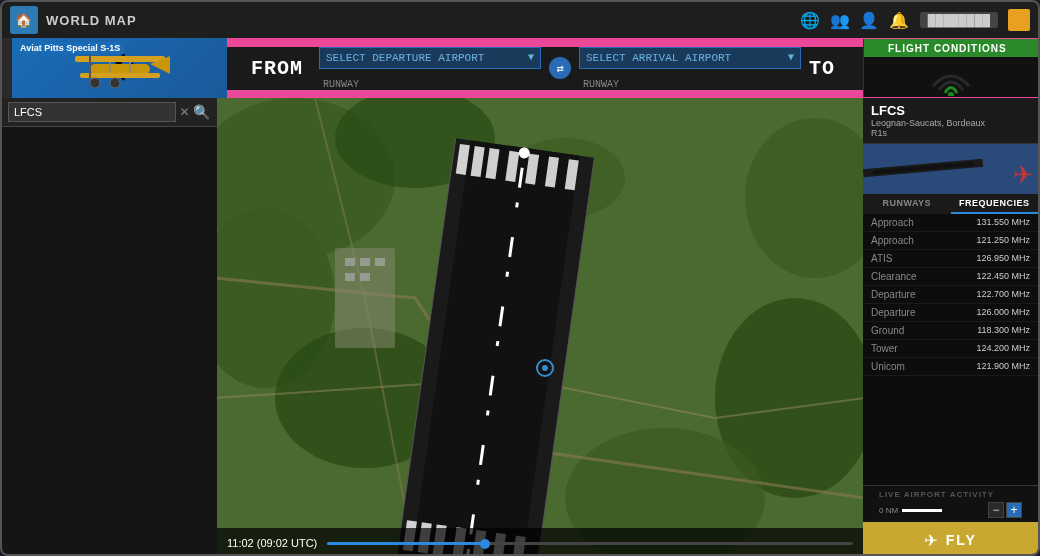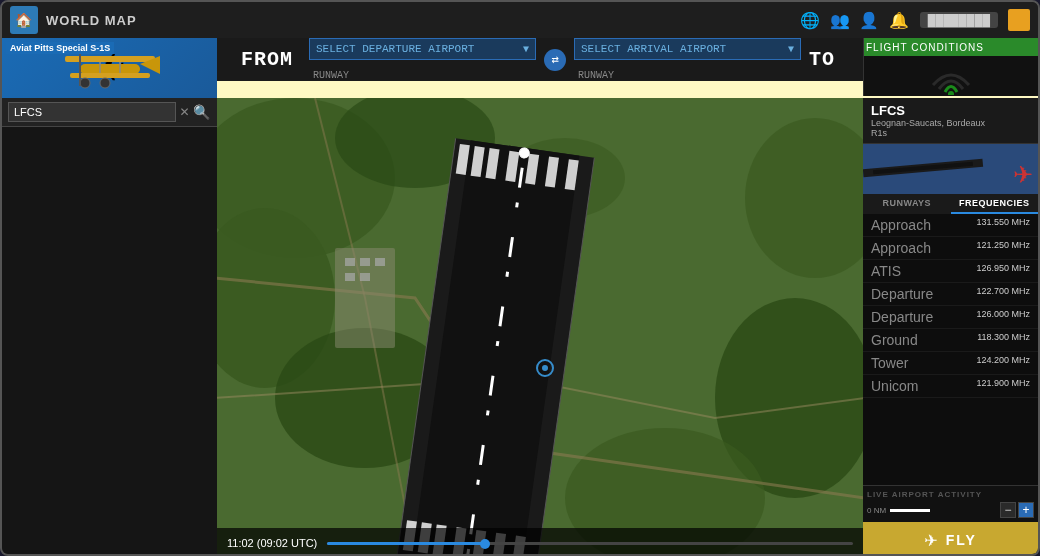--- a/index.html
+++ b/index.html
@@ -69,25 +69,26 @@
     }
     .top-bar-square {
       width: 22px; height: 22px;
       background: #e8a020;
       border-radius: 2px;
     }
 
     
     .header-nav {
       height: 60px;
-      background: #fef9c3;
-      display: flex;
-      align-items: flex-start;
+      background: #ec4899;
+      display: flex;
+      align-items: center;
       position: relative;
       z-index: 10;
+      margin-left: 10px;
     }
     .aircraft-image-area {
       width: 215px;
       height: 60px;
       background: linear-gradient(135deg, #1a6bb5 0%, #1a5a9a 100%);
       overflow: hidden;
       position: relative;
       display: flex;
       align-items: center;
       justify-content: center;
@@ -156,23 +157,23 @@
       background: #1a1a1a;
       border-left: 1px solid #333;
       display: flex;
       flex-direction: column;
       flex-shrink: 0;
     }
     .flight-conditions-header {
       background: #2a8a2a;
       color: white;
       font-size: 10px;
-      font-weight: normal;
+      font-weight: bold;
       letter-spacing: 1px;
-      padding: 3px 2px;
+      padding: 3px 24px;
       height: 18px;
       display: flex;
       align-items: center;
     }
     .flight-conditions-body {
       flex: 1;
       background: #111;
       display: flex;
       align-items: center;
       justify-content: center;
@@ -351,31 +352,31 @@
       background: #0d0d0d;
     }
     .freq-row {
       display: flex;
       justify-content: space-between;
       padding: 3px 8px;
       border-bottom: 1px solid #1a1a1a;
     }
     .freq-type {
       color: #888;
-      font-size: 14px;
+      font-size: 10px;
     }
     .freq-value {
       color: #ccc;
       font-size: 9px;
     }
 
     
     .live-activity {
       background: #111;
-      padding: 4px 4px;
+      padding: 4px 16px;
       border-top: 1px solid #333;
     }
     .live-activity-label {
       color: #555;
       font-size: 8px;
       font-weight: bold;
       letter-spacing: 1px;
       margin-bottom: 3px;
     }
     .live-activity-bar {
@@ -655,20 +656,24 @@
           </div>
           <div class="freq-row">
             <span class="freq-type">Approach</span>
             <span class="freq-value">121.250 MHz</span>
           </div>
           <div class="freq-row">
             <span class="freq-type">ATIS</span>
             <span class="freq-value">126.950 MHz</span>
           </div>
           <div class="freq-row">
+            <span class="freq-type">Clearance</span>
+            <span class="freq-value">122.450 MHz</span>
+          </div>
+          <div class="freq-row">
             <span class="freq-type">Departure</span>
             <span class="freq-value">122.700 MHz</span>
           </div>
           <div class="freq-row">
             <span class="freq-type">Departure</span>
             <span class="freq-value">126.000 MHz</span>
           </div>
           <div class="freq-row">
             <span class="freq-type">Ground</span>
             <span class="freq-value">118.300 MHz</span>

